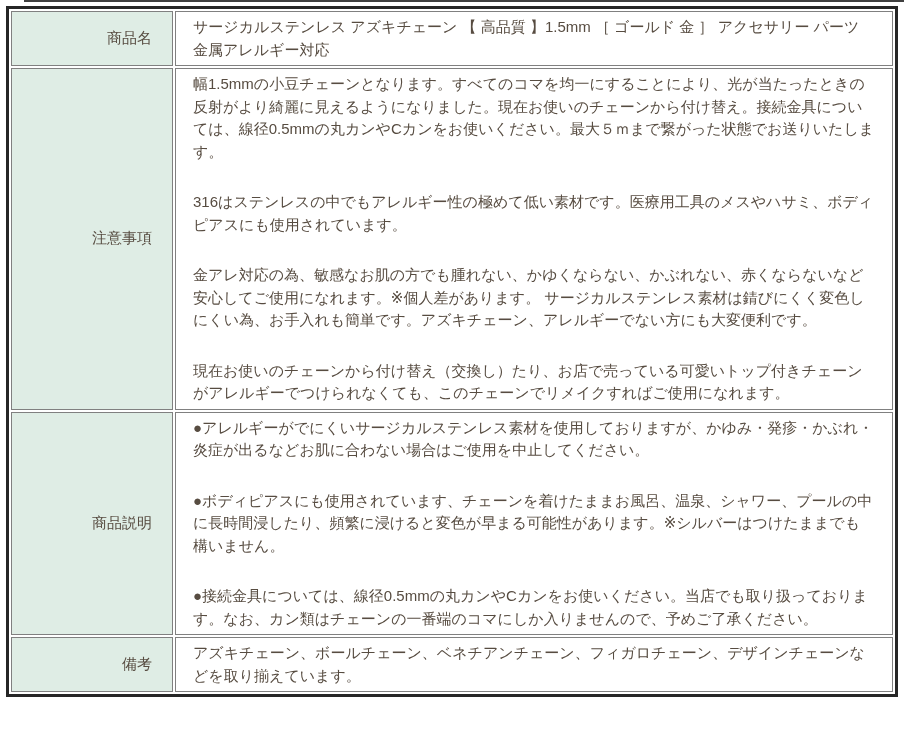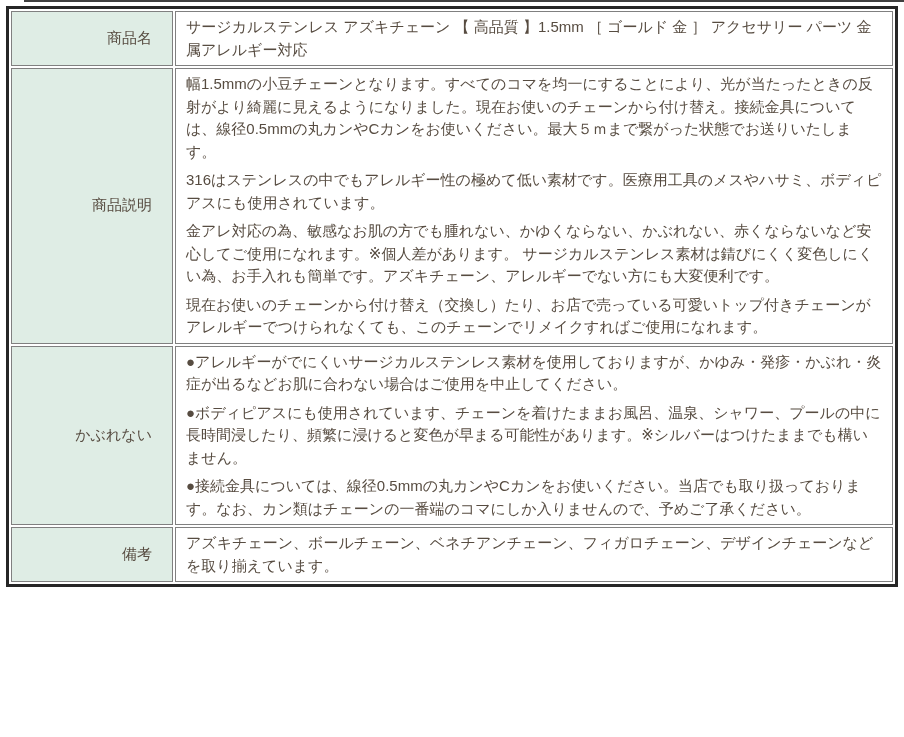--- a/index.html
+++ b/index.html
@@ -49,62 +49,62 @@
     font-size:15px;
     text-align:right;
     vertical-align:middle;
     padding:4px 20px;
     color:var(--text);
   }
   td.value-cell{
     border:1px solid var(--cell-border);
     background:#ffffff;
     vertical-align:middle;
-    padding:4px 10px;
+    padding:4px 17px;
     font-size:15px;
     line-height:1.5;
     color:var(--text);
   }
   td.value-cell p{
     margin:0;
     white-space:pre-line;
   }
   td.value-cell p + p{
-    margin-top:6px;
+    margin-top:28px;
   }
 </style>
 </head>
 <body>
 
 <div class="page">
   <div class="top-rule"></div>
   <table class="spec-table">
     <tbody id="spec-rows">
   <tr>
     <th class="label-cell">商品名</th>
     <td class="value-cell">
             <p>サージカルステンレス アズキチェーン 【 高品質 】1.5mm ［ ゴールド 金 ］ アクセサリー パーツ 金属アレルギー対応</p>
           </td>
   </tr>
 
 
 
 
   <tr>
-    <th class="label-cell">商品説明</th>
+    <th class="label-cell">注意事項</th>
     <td class="value-cell">
             <p>幅1.5mmの小豆チェーンとなります。すべてのコマを均一にすることにより、光が当たったときの反射がより綺麗に見えるようになりました。現在お使いのチェーンから付け替え。接続金具については、線径0.5mmの丸カンやCカンをお使いください。最大５ｍまで繋がった状態でお送りいたします。</p>
             <p>316はステンレスの中でもアレルギー性の極めて低い素材です。医療用工具のメスやハサミ、ボディピアスにも使用されています。</p>
             <p>金アレ対応の為、敏感なお肌の方でも腫れない、かゆくならない、かぶれない、赤くならないなど安心してご使用になれます。※個人差があります。 サージカルステンレス素材は錆びにくく変色しにくい為、お手入れも簡単です。アズキチェーン、アレルギーでない方にも大変便利です。</p>
             <p>現在お使いのチェーンから付け替え（交換し）たり、お店で売っている可愛いトップ付きチェーンがアレルギーでつけられなくても、このチェーンでリメイクすればご使用になれます。</p>
           </td>
   </tr>
 
   <tr>
-    <th class="label-cell">かぶれない</th>
+    <th class="label-cell">商品説明</th>
     <td class="value-cell">
             <p>●アレルギーがでにくいサージカルステンレス素材を使用しておりますが、かゆみ・発疹・かぶれ・炎症が出るなどお肌に合わない場合はご使用を中止してください。</p>
             <p>●ボディピアスにも使用されています、チェーンを着けたままお風呂、温泉、シャワー、プールの中に長時間浸したり、頻繁に浸けると変色が早まる可能性があります。※シルバーはつけたままでも構いません。</p>
             <p>●接続金具については、線径0.5mmの丸カンやCカンをお使いください。当店でも取り扱っております。なお、カン類はチェーンの一番端のコマにしか入りませんので、予めご了承ください。</p>
           </td>
   </tr>
 
   <tr>
     <th class="label-cell">備考</th>
     <td class="value-cell">

